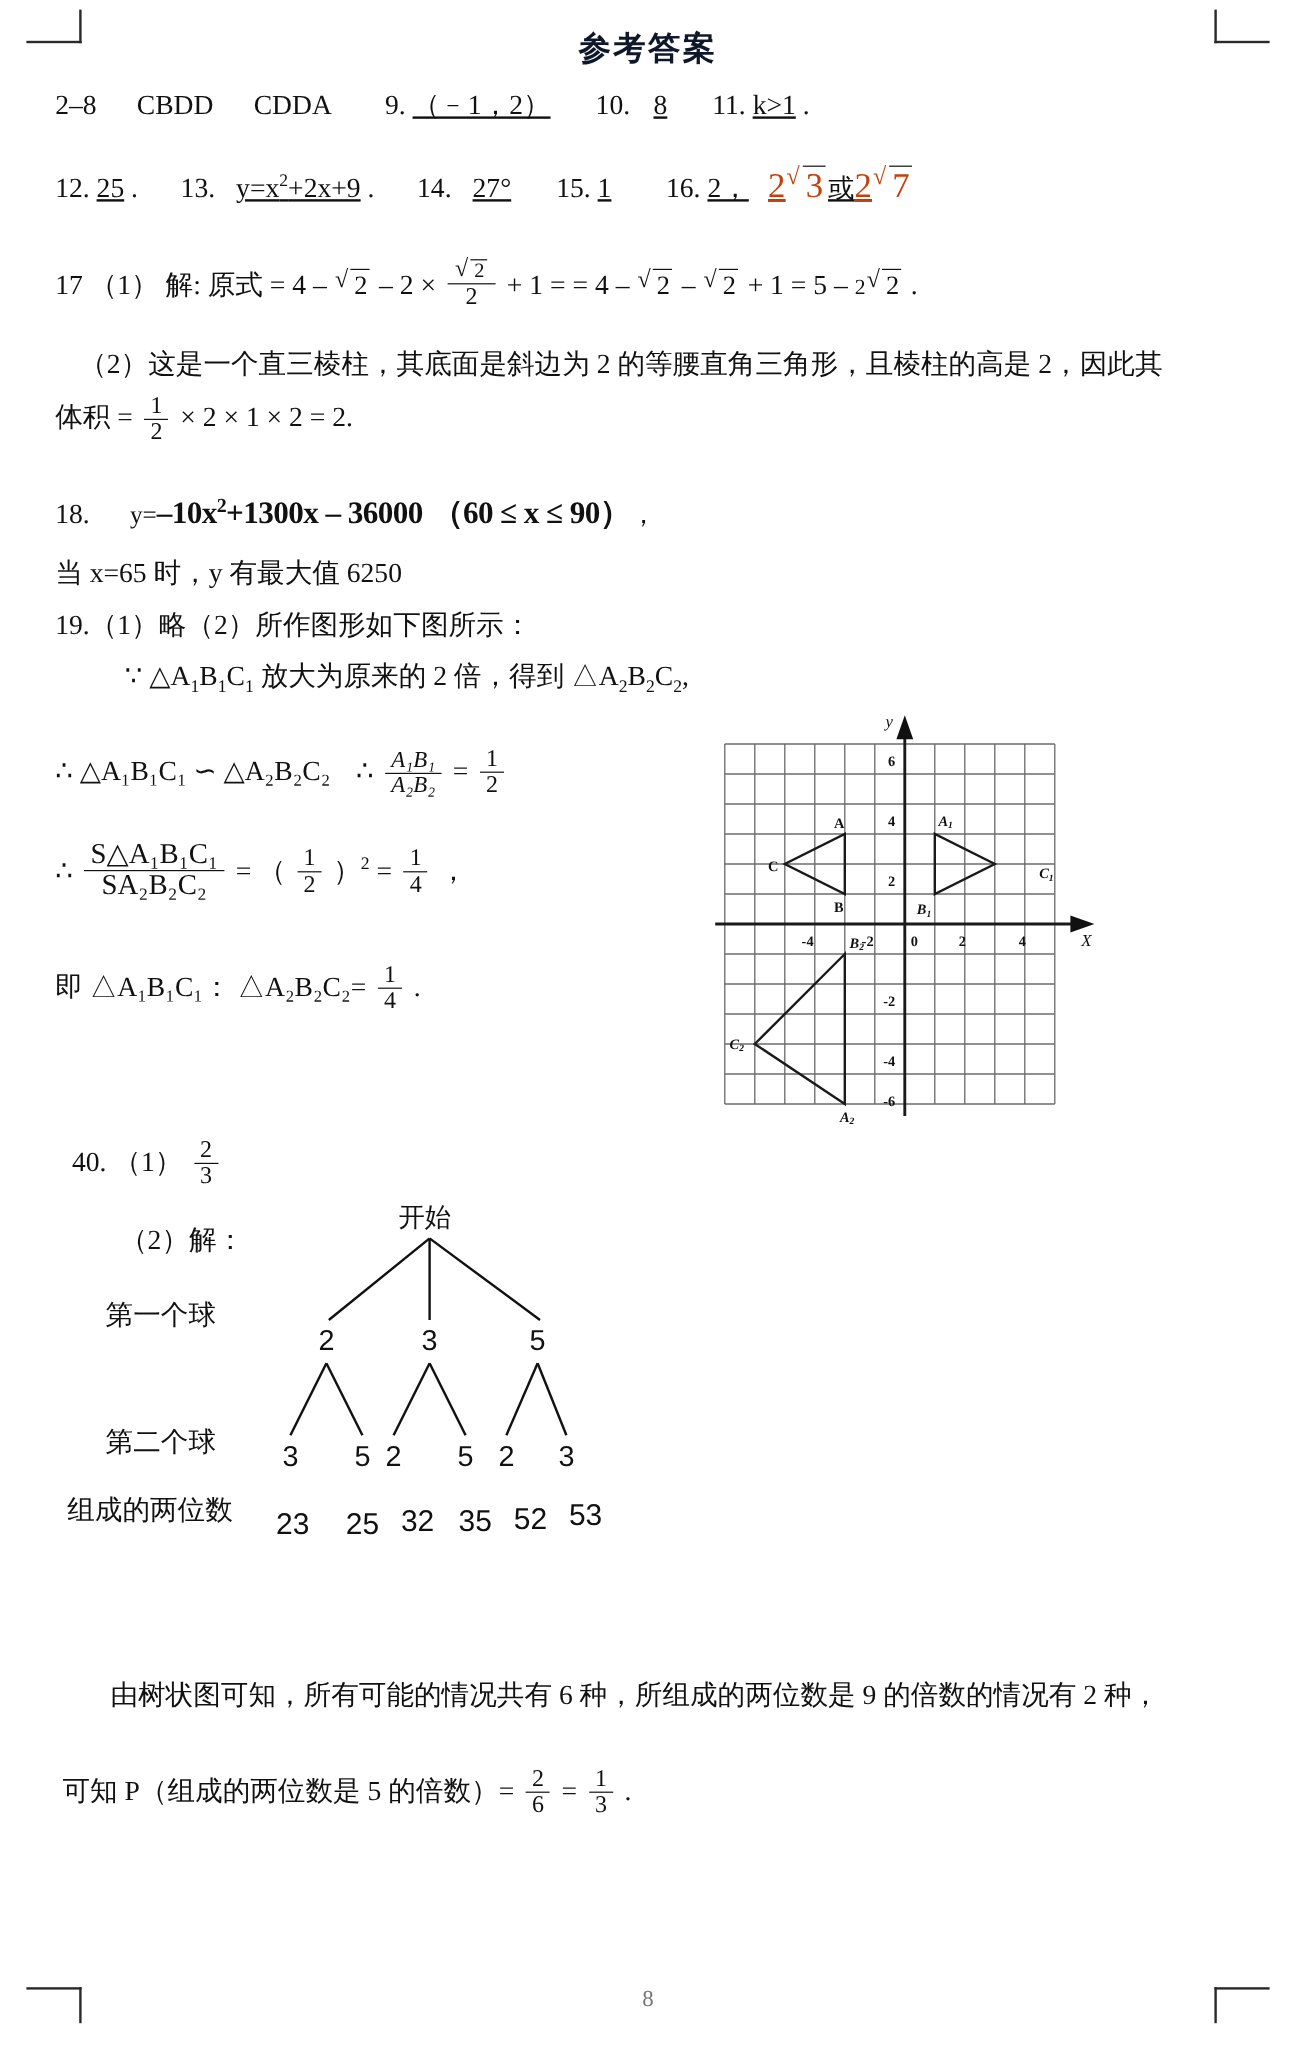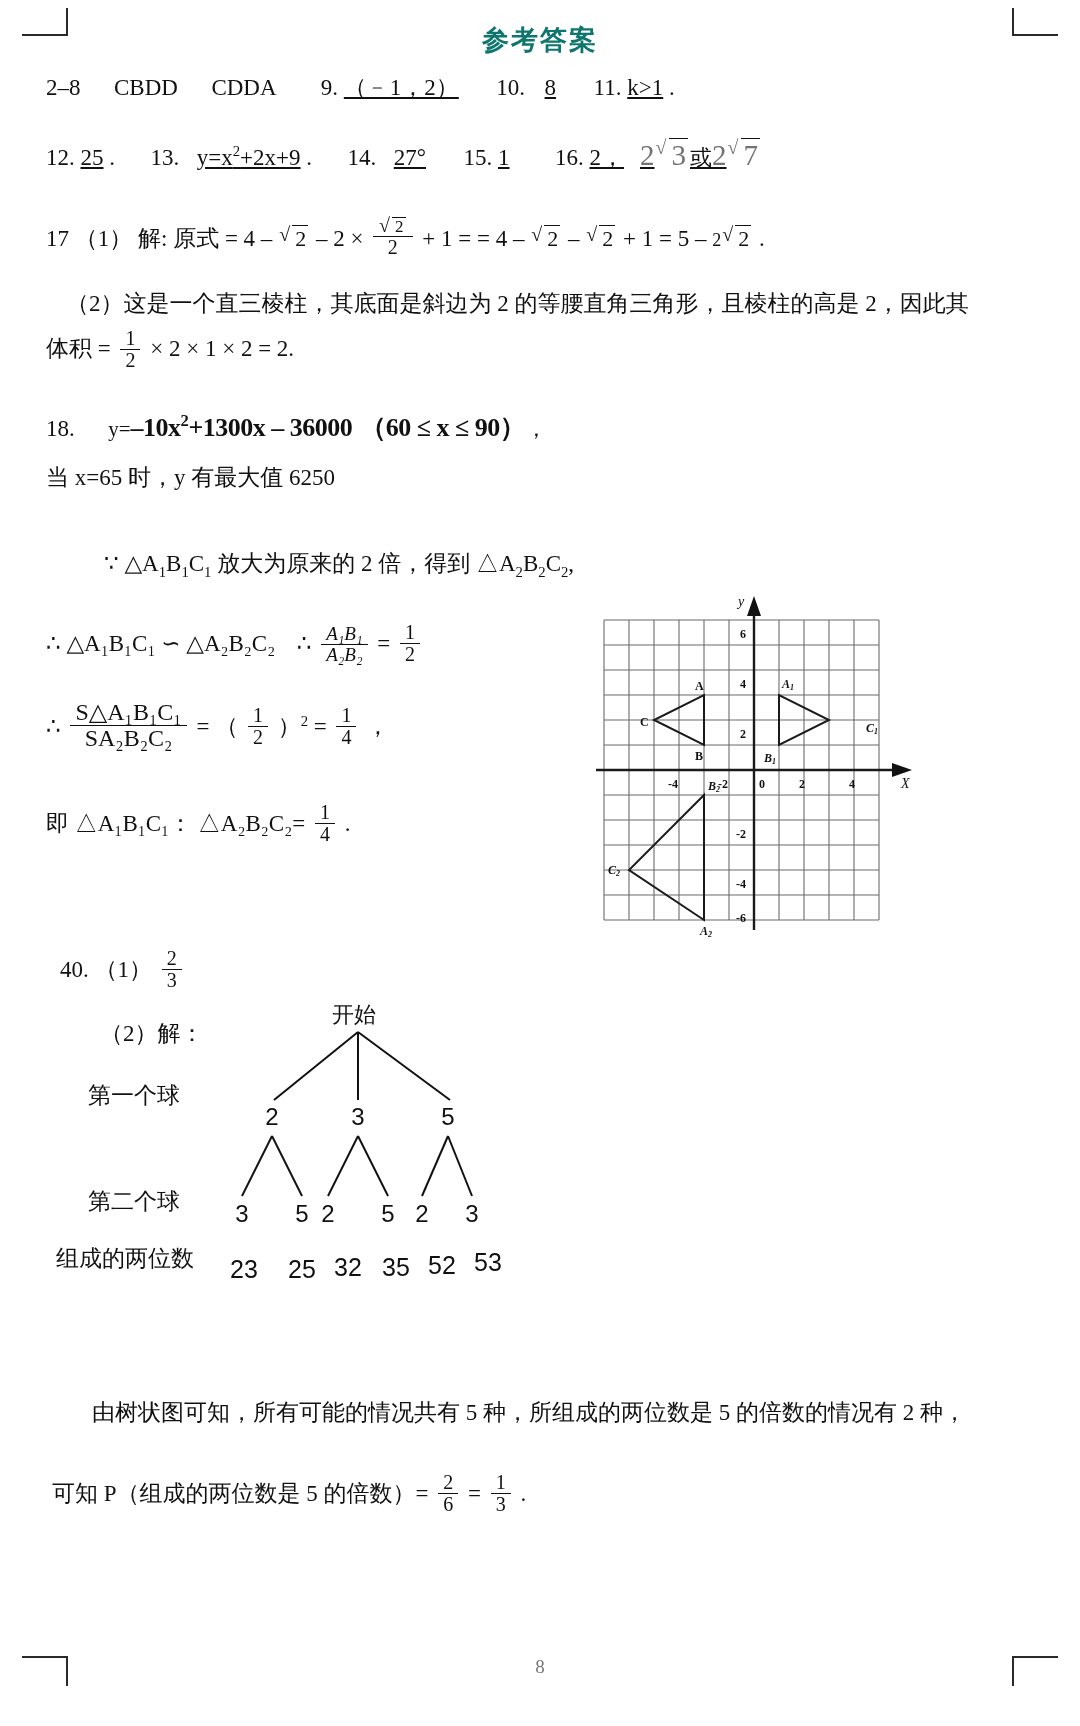--- a/index.html
+++ b/index.html
@@ -25,21 +25,21 @@
   .crop.bl{left:22px;bottom:24px;}
   .crop.bl i.h{left:0;top:0;width:46px;height:2px;}
   .crop.bl i.v{left:44px;top:0;width:2px;height:30px;}
   .crop.br{right:22px;bottom:24px;}
   .crop.br i.h{right:0;top:0;width:46px;height:2px;}
   .crop.br i.v{right:44px;top:0;width:2px;height:30px;}
 
   .title{
     position:absolute;left:0;right:0;top:22px;
     text-align:center;
-    color:#0f766e;
+    color:#0f172a;
     font-size:27px;
     font-family:"Liberation Serif", serif;
     font-weight:600;
     letter-spacing:2px;
   }
 
   .line{position:absolute;font-size:23px;white-space:nowrap;}
   .u{text-decoration:underline;}
 
   
@@ -47,21 +47,21 @@
   .frac .n{display:block;border-bottom:1.6px solid #111;padding:0 5px;}
   .frac .d{display:block;padding:0 5px;}
 
   
   .rad{display:inline-block;position:relative;padding-left:10px;margin:0 2px;}
   .rad:before{
     content:"\221A";
     position:absolute;left:-1px;top:-2px;font-size:20px;
   }
   .rad .rn{border-top:1.5px solid #111;padding:0 2px 0 3px;display:inline-block;margin-left:2px;}
-  .red{color:#737373;}
+  .red{color:#c2410c;text-decoration:underline;}
 
   sub{font-size:0.64em;}
   sup{font-size:0.64em;}
 
   .bold18{font-family:"Liberation Serif",serif;font-weight:bold;font-size:26px;letter-spacing:-0.5px;}
 
   
   #grid-figure{position:absolute;left:596px;top:592px;width:320px;height:345px;}
 
   
@@ -166,20 +166,23 @@
   </div>
 
   <div class="line" style="left:46px;top:410px;">
     <span>18.</span>
     <span style="display:inline-block;width:22px"></span>
     <span style="font-size:21px">y=</span><span class="bold18"><span>–10x</span><sup>2</sup><span>+1300x – 36000</span><span style="display:inline-block;width:8px"></span><span>（60 ≤ x ≤ 90）</span></span><span style="font-size:22px">，</span>
   </div>
 
   <div class="line" style="left:46px;top:462px;">当 x=65 时，y 有最大值 6250</div>
 
+  <div class="line" style="left:46px;top:505px;">
+    <span>19.</span><span>（1）略（2）所作图形如下图所示：</span>
+  </div>
 
   <div class="line" style="left:56px;top:548px;margin-left:48px;">
     <span>∵</span>
     <span><span>△A</span><sub>1</sub><span>B</span><sub>1</sub><span>C</span><sub>1</sub></span>
     <span>放大为原来的 2 倍，得到</span>
     <span><span>△A</span><sub>2</sub><span>B</span><sub>2</sub><span>C</span><sub>2</sub></span><span>,</span>
   </div>
 
   <div class="line" style="left:46px;top:622px;">
     <span>∴</span>
@@ -354,21 +357,21 @@
         <text x="44" y="278">23</text>
         <text x="102" y="278">25</text>
         <text x="148" y="276">32</text>
         <text x="196" y="276">35</text>
         <text x="242" y="274">52</text>
         <text x="288" y="271">53</text>
       </g>
     </svg>
   </div>
 
-  <div class="line" style="left:92px;top:1397px;">由树状图可知，所有可能的情况共有 5 种，所组成的两位数是 5 的倍数的情况有 2 种，</div>
+  <div class="line" style="left:92px;top:1397px;">由树状图可知，所有可能的情况共有 6 种，所组成的两位数是 9 的倍数的情况有 2 种，</div>
 
   <div class="line" style="left:52px;top:1472px;">
     <span>可知 P（组成的两位数是 5 的倍数）=</span>
     <span class="frac" style="vertical-align:-0.5em">
       <span class="n">2</span>
       <span class="d">6</span>
     </span>
     <span>=</span>
     <span class="frac" style="vertical-align:-0.5em">
       <span class="n">1</span>

